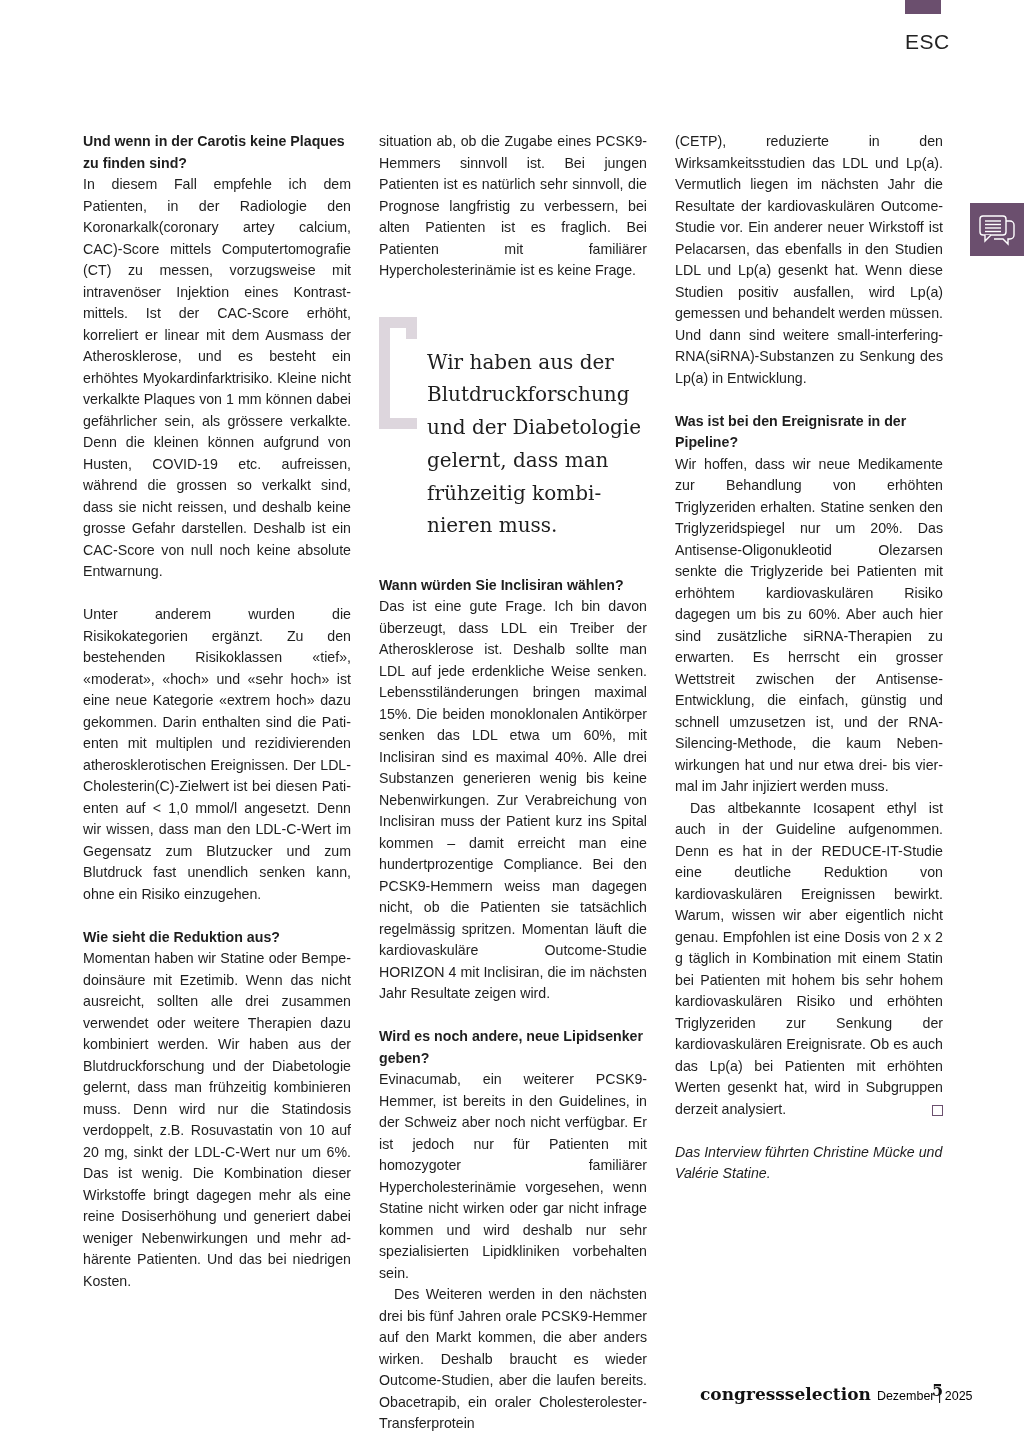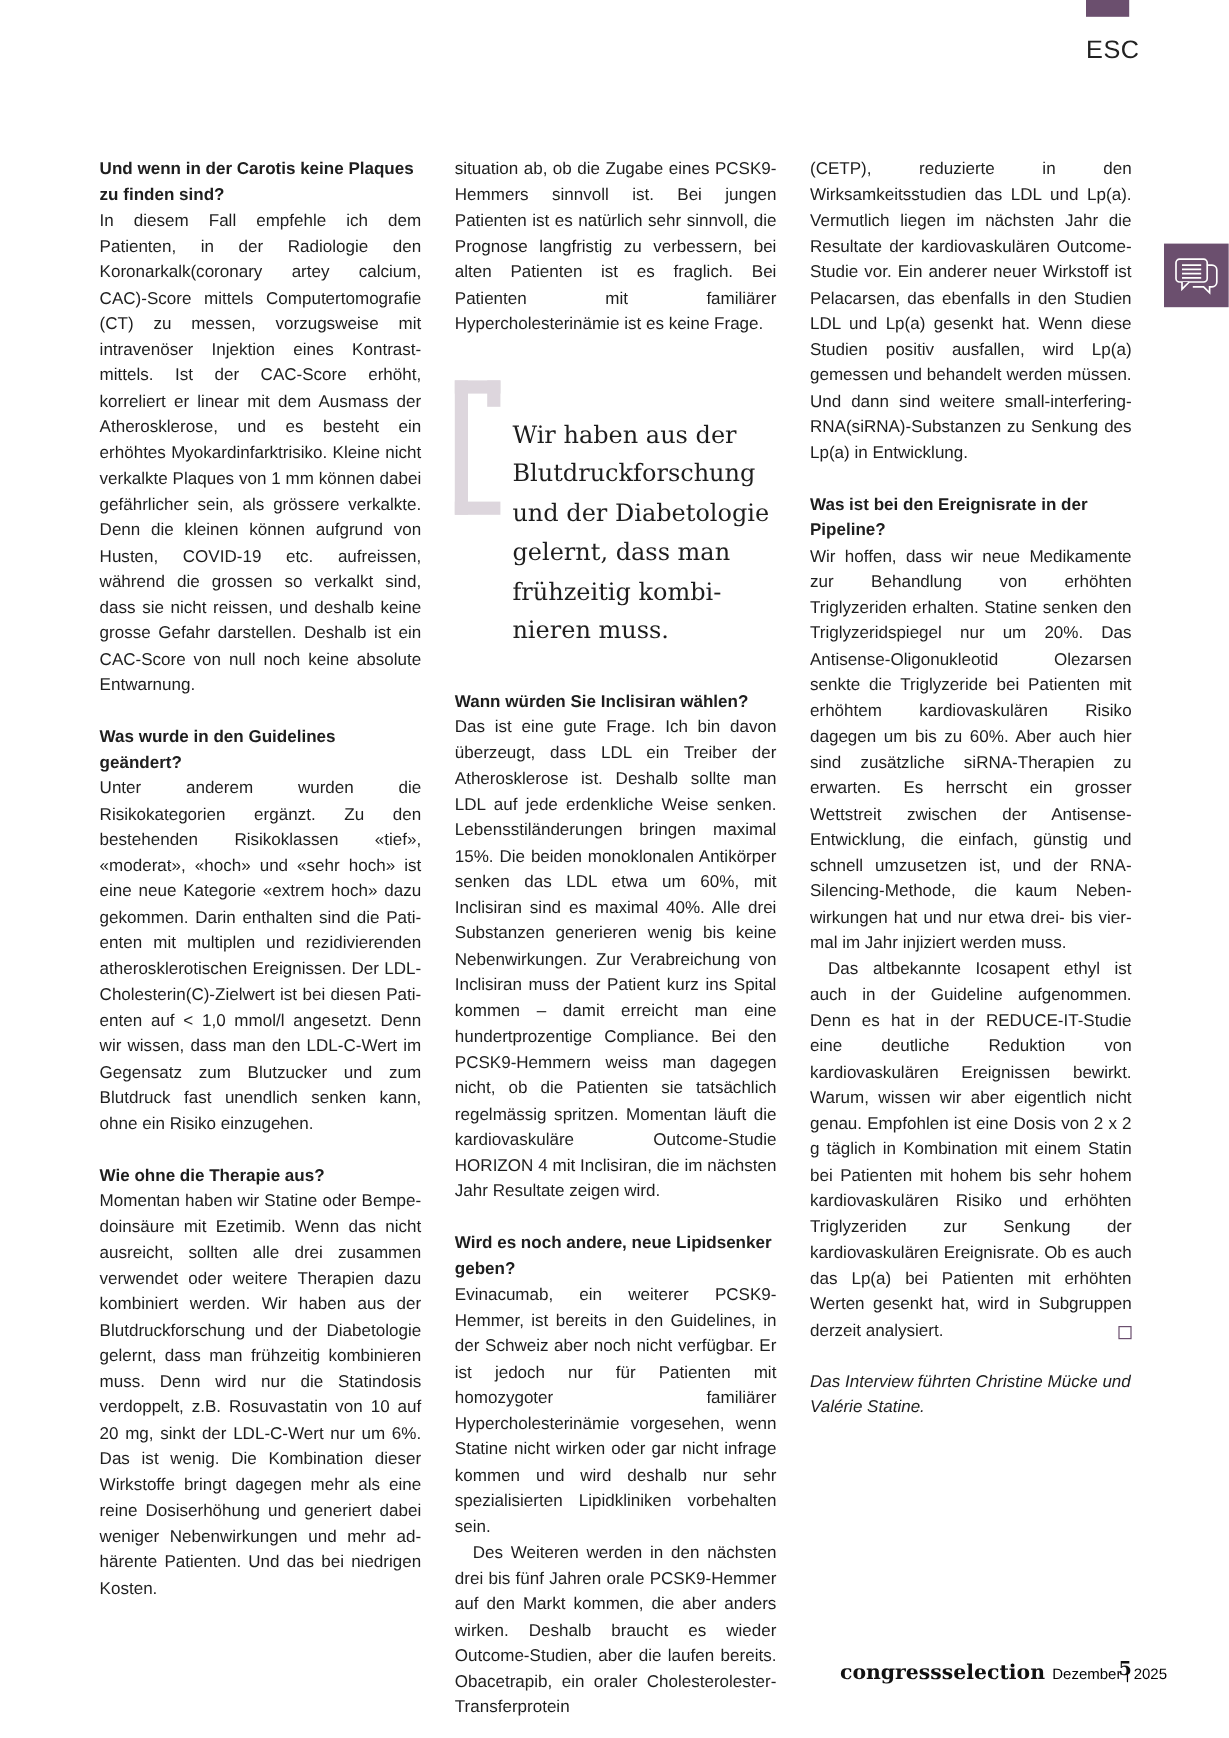--- a/index.html
+++ b/index.html
@@ -46,24 +46,23 @@
     <line x1="8" y1="11.5" x2="24" y2="11.5"></line>
     <line x1="8" y1="15" x2="24" y2="15"></line>
     <line x1="8" y1="18.5" x2="24" y2="18.5"></line>
   </svg>
 </div>
 
 <div class="col col1">
   <p class="heading">Und wenn in der Carotis keine Plaques zu finden sind?</p>
   <p class="para">In diesem Fall empfehle ich dem Patienten, in der Radiologie den Koronarkalk(coronary artey calcium, CAC)-Score mittels Computer­tomografie (CT) zu messen, vorzugsweise mit intravenöser Injektion eines Kontrast­mittels. Ist der CAC-Score erhöht, korreliert er linear mit dem Ausmass der Atheroskle­rose, und es besteht ein erhöhtes Myokard­infarktrisiko. Kleine nicht verkalkte Plaques von 1 mm können dabei gefährlicher sein, als grössere verkalkte. Denn die kleinen kön­nen aufgrund von Husten, COVID-19 etc. auf­reissen, während die grossen so verkalkt sind, dass sie nicht reissen, und deshalb keine grosse Gefahr darstellen. Deshalb ist ein CAC-Score von null noch keine absolute Entwarnung.</p>
   <div class="gap"></div>
-  <p class="heading">Was wurde in den Guidelines geändert?</p>
   <p class="para">Unter anderem wurden die Risikokategorien ergänzt. Zu den bestehenden Risikoklassen «tief», «moderat», «hoch» und «sehr hoch» ist eine neue Kategorie «extrem hoch» dazu gekommen. Darin enthalten sind die Pati­enten mit multiplen und rezidivierenden atherosklerotischen Ereignissen. Der LDL-Cholesterin(C)-Zielwert ist bei diesen Pati­enten auf &lt; 1,0 mmol/l angesetzt. Denn wir wissen, dass man den LDL-C-Wert im Ge­gensatz zum Blutzucker und zum Blutdruck fast unendlich senken kann, ohne ein Risiko einzugehen.</p>
   <div class="gap"></div>
-  <p class="heading">Wie ohne die Therapie aus?</p>
+  <p class="heading">Wie sieht die Reduktion aus?</p>
   <p class="para">Momentan haben wir Statine oder Bempe­doinsäure mit Ezetimib. Wenn das nicht aus­reicht, sollten alle drei zusammen verwendet oder weitere Therapien dazu kombiniert wer­den. Wir haben aus der Blutdruckforschung und der Diabetologie gelernt, dass man frühzeitig kombinieren muss. Denn wird nur die Statindosis verdoppelt, z.B. Rosuvasta­tin von 10 auf 20 mg, sinkt der LDL-C-Wert nur um 6%. Das ist wenig. Die Kombination dieser Wirkstoffe bringt dagegen mehr als eine reine Dosiserhöhung und generiert da­bei weniger Nebenwirkungen und mehr ad­härente Patienten. Und das bei niedrigen Kosten.</p>
 </div>
 
 <div class="col col2">
   <p class="para">situation ab, ob die Zugabe eines PCSK9-Hemmers sinnvoll ist. Bei jungen Patienten ist es natürlich sehr sinnvoll, die Prognose langfristig zu verbessern, bei alten Patienten ist es fraglich. Bei Patienten mit familiärer Hypercholesterinämie ist es keine Frage.</p>
   <div class="quote">
     <div class="bracket"></div>
     <div class="bracket-cap"></div>
     <div class="quote-text">Wir haben aus der Blutdruckforschung und der Diabetologie gelernt, dass man frühzeitig kombi­nieren muss.</div>
   </div>

